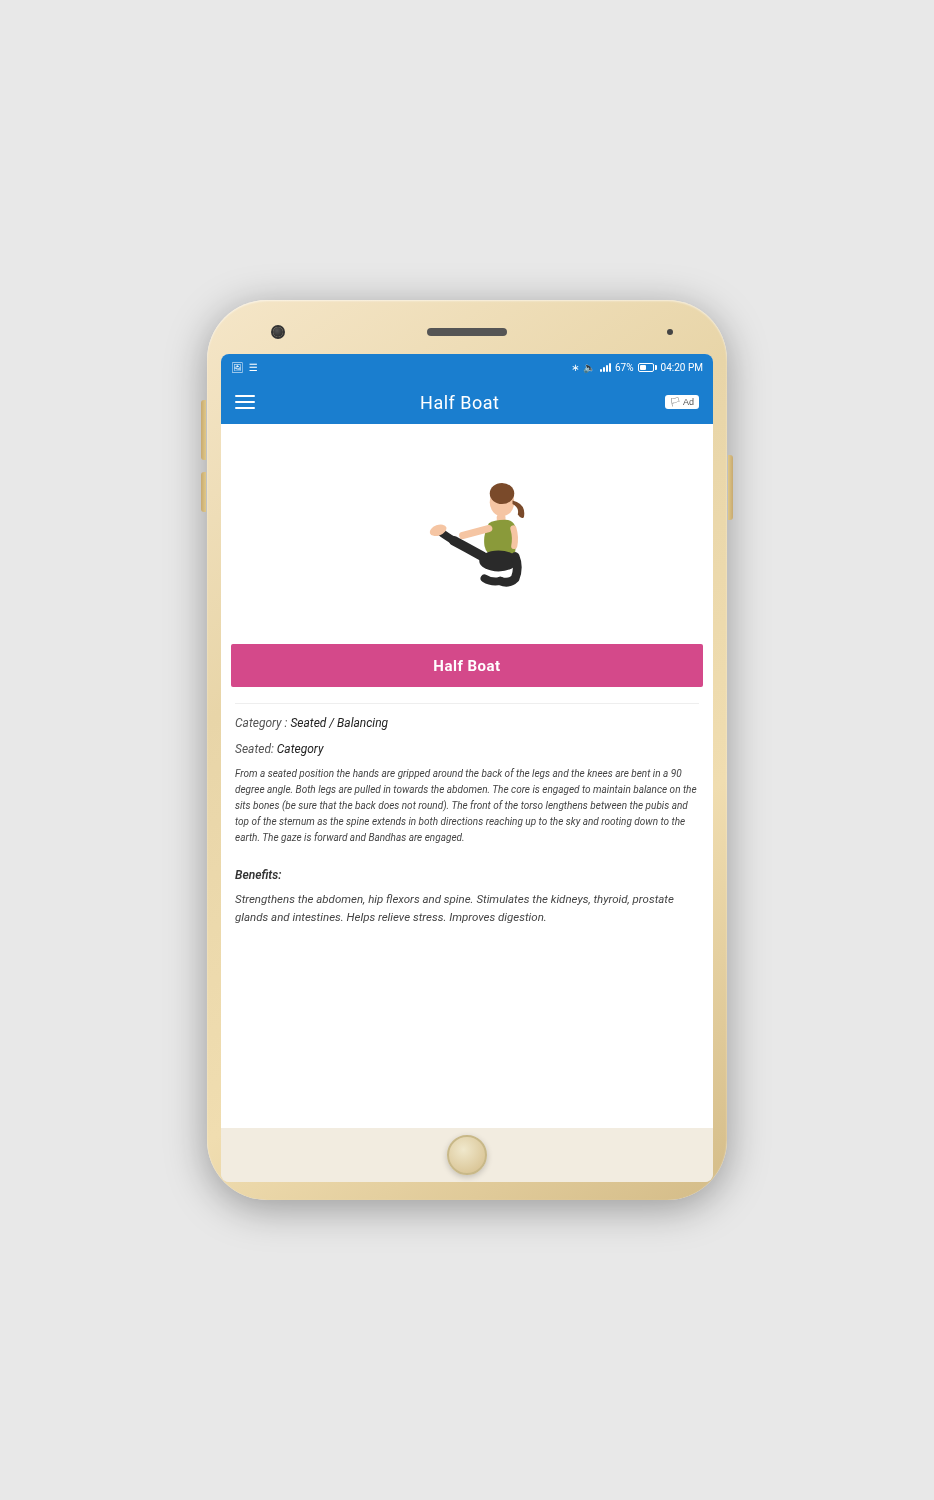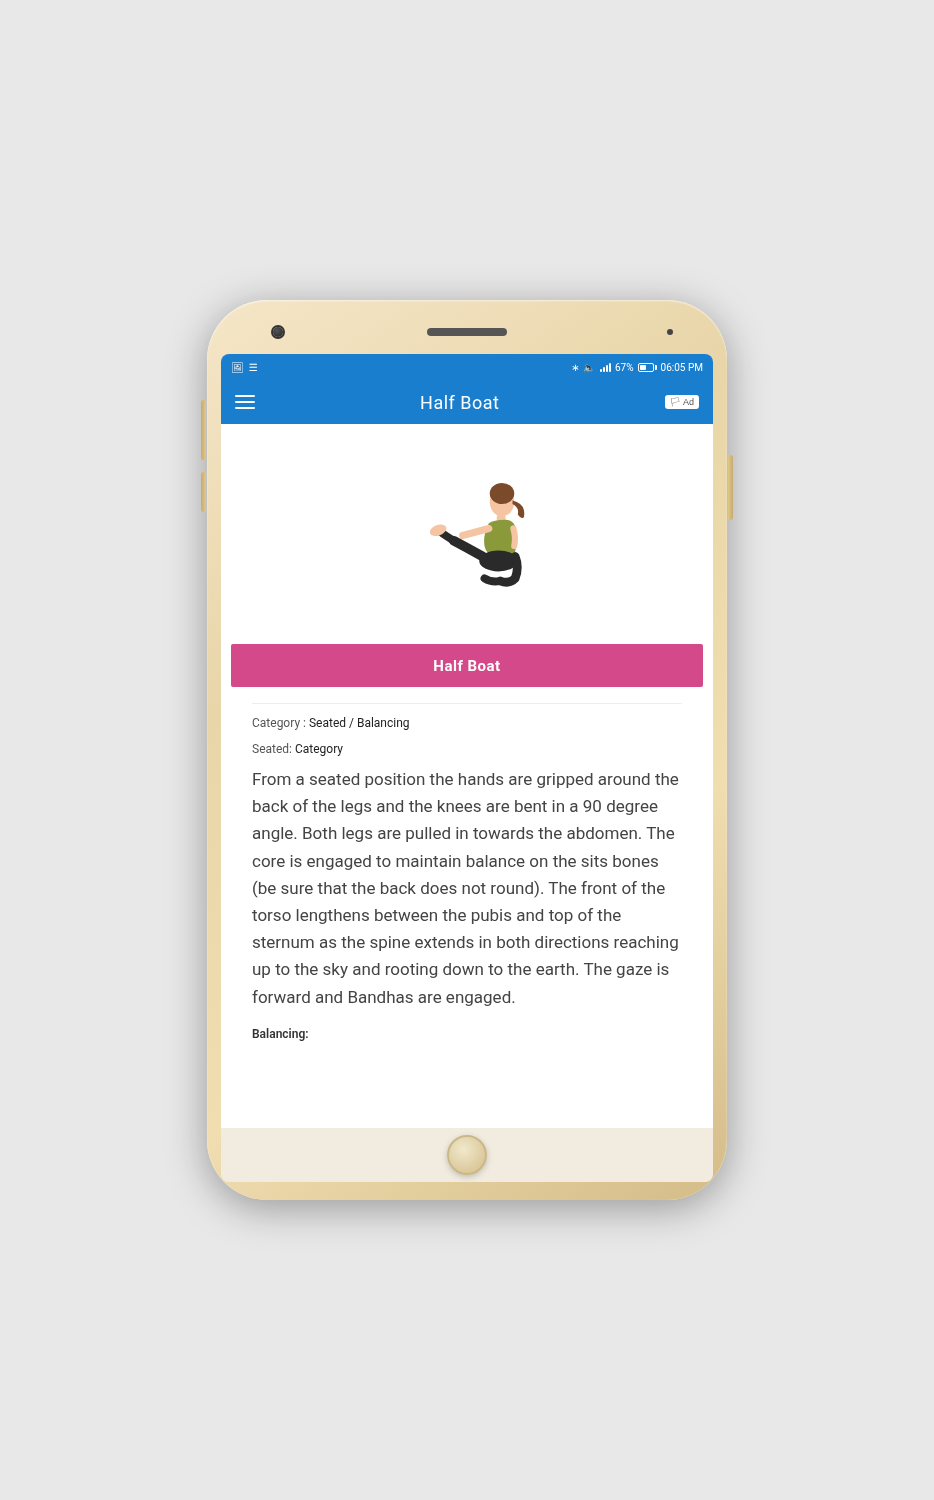--- a/index.html
+++ b/index.html
@@ -192,22 +192,23 @@
 
     .title-banner-text {
       color: white;
       font-size: 15px;
       font-weight: 700;
       letter-spacing: 0.5px;
     }
 
     
     .info-section {
-      padding: 16px 31px 14px;
+      padding: 16px 14px 14px;
       background: #fff;
+      font-style: italic;
     }
 
     .info-row {
       font-size: 12px;
       color: #333;
       margin-bottom: 8px;
       line-height: 1.5;
     }
 
     .info-label {
@@ -218,24 +219,24 @@
     .info-value {
       color: #222;
     }
 
     .info-bold {
       font-weight: 600;
       color: #333;
     }
 
     .description-text {
-      font-size: 17px;
+      font-size: 10px;
       color: #444;
       line-height: 1.6;
-      margin-bottom: 16px;
+      margin-bottom: 22px;
     }
 
     .benefits-label {
       font-size: 12px;
       font-weight: 600;
       color: #333;
       margin-bottom: 8px;
     }
 
     .benefits-text {
@@ -376,21 +377,21 @@
           <div class="signal-bar" style="height:7px;"></div>
           <div class="signal-bar" style="height:9px;"></div>
         </div>
         <span class="status-icon">67%</span>
         <div class="battery-icon">
           <div class="battery-body">
             <div class="battery-fill" style="width: 56%;"></div>
           </div>
           <div class="battery-tip"></div>
         </div>
-        <span class="status-icon">06:05 PM</span>
+        <span class="status-icon">04:20 PM</span>
       </div>
     </div>
 
     <div class="app-bar">
       <div class="hamburger-icon">
         <div class="hamburger-line"></div>
         <div class="hamburger-line"></div>
         <div class="hamburger-line"></div>
       </div>
       <span class="app-title">Half Boat</span>
@@ -446,22 +447,23 @@
         </div>
 
         <div class="info-row">
           <span class="info-label">Seated:</span>
           <span class="info-value">  <span>Category</span></span>
         </div>
 
 
         <p class="description-text">From a seated position the hands are gripped around the back of the legs and the knees are bent in a 90 degree angle. Both legs are pulled in towards the abdomen. The core is engaged to maintain balance on the sits bones (be sure that the back does not round). The front of the torso lengthens between the pubis and top of the sternum as the spine extends in both directions reaching up to the sky and rooting down to the earth. The gaze is forward and Bandhas are engaged.</p>
 
-        <div class="benefits-label">Balancing:</div>
-
+        <div class="benefits-label">Benefits:</div>
+
+        <p class="benefits-text">Strengthens the abdomen, hip flexors and spine. Stimulates the kidneys, thyroid, prostate glands and intestines. Helps relieve stress. Improves digestion.</p>
 
       </div>
     </div>
 
     <div class="phone-bottom">
       <div class="home-button"></div>
     </div>
 
   </div>
 </div>

